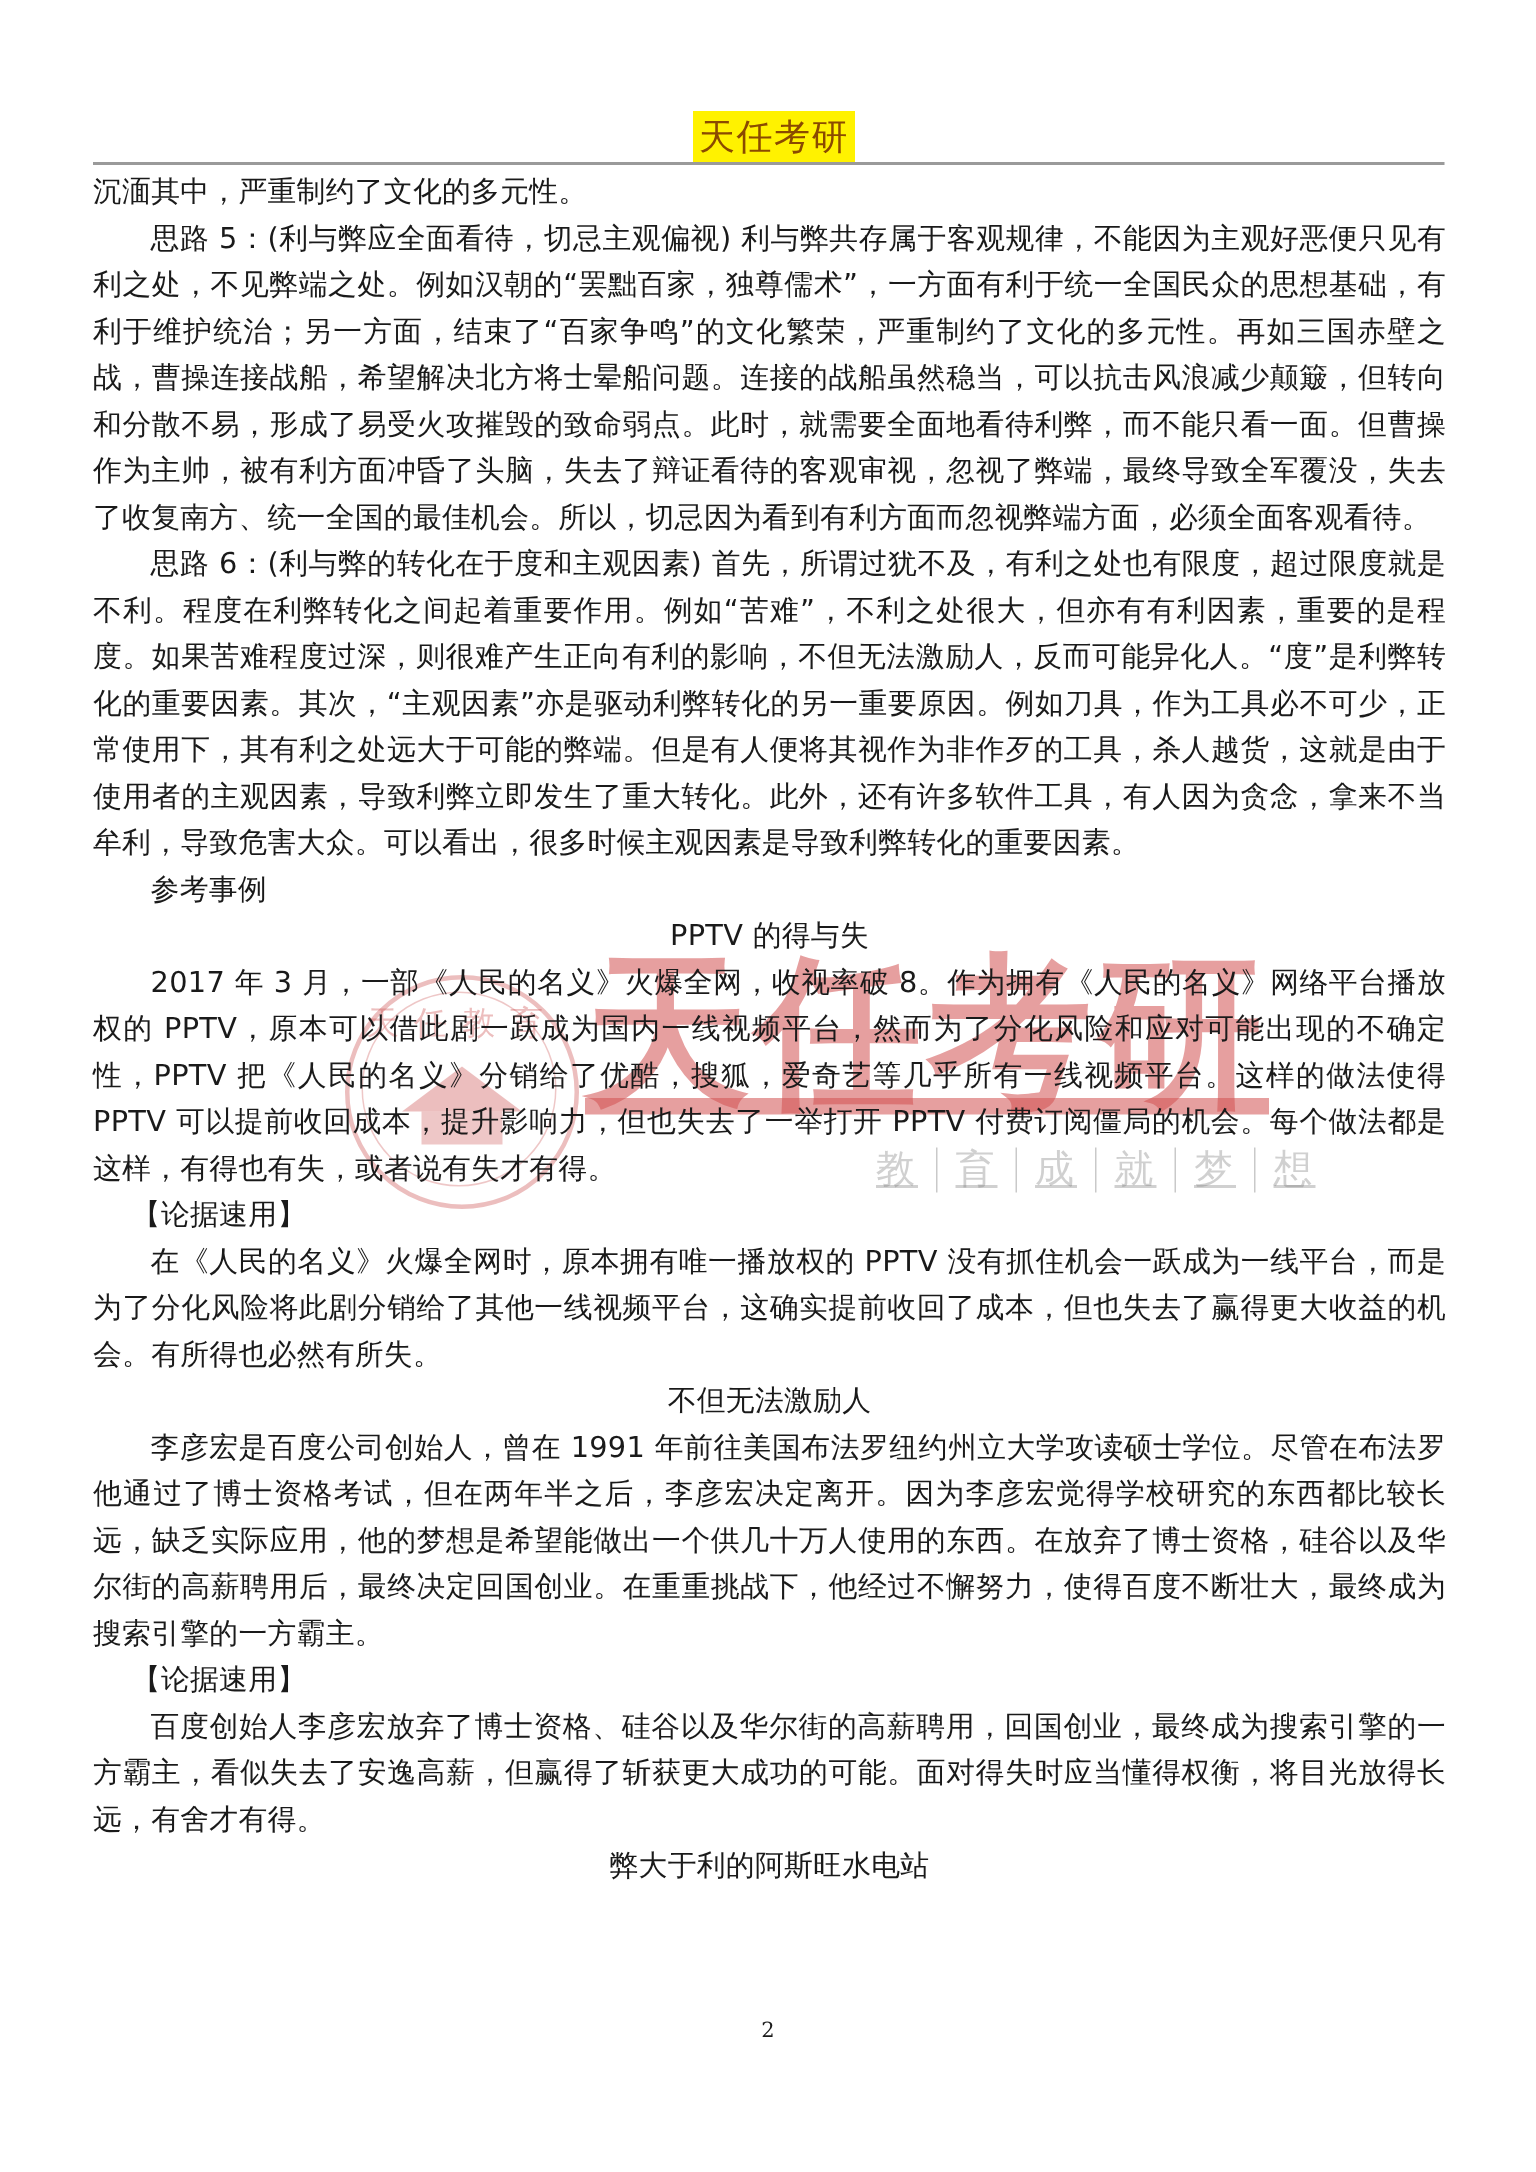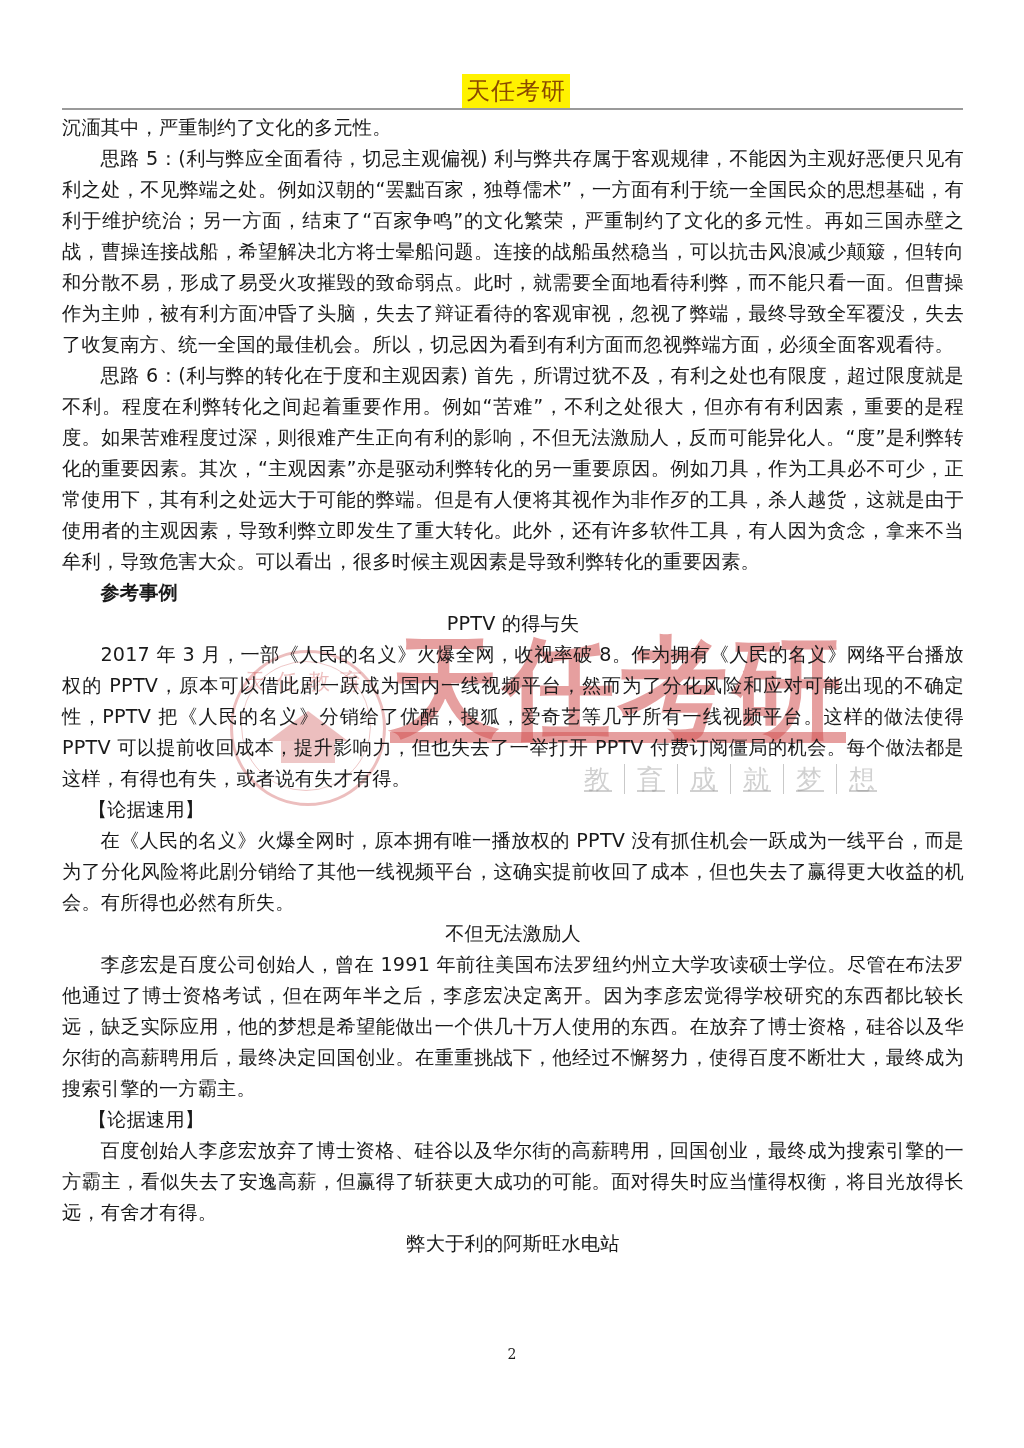--- a/index.html
+++ b/index.html
@@ -17,21 +17,21 @@
     background: #fff200; color: #8a4a00;
     font-family: "DejaVu Serif", "Liberation Serif", serif;
     font-size: 24px; line-height: 34px; padding: 0 4px; letter-spacing: 1px;
   }
   .content {
     position: absolute; left: 62px; top: 112px; width: 902px;
     font-size: 19.2px; line-height: 31px; letter-spacing: 0.2px;
   }
   .content p { margin: 0; text-align: justify; text-align-last: left; }
   .indent { text-indent: 2em; }
-  .bold { font-weight: bold; }
+  .bold { font-weight: normal; }
   .center { text-align: center; text-align-last: center !important; }
   .bracket { text-indent: 1.35em; }
   .page-number {
     position: absolute; left: 0; width: 1024px; top: 1346px; text-align: center;
     font-family: "DejaVu Serif", "Liberation Serif", serif; font-size: 14px;
   }
   
   .wm { position: absolute; pointer-events: none; text-decoration: underline; }
   .wm-seal {
     left: 230px; top: 650px; width: 150px; height: 150px; border-radius: 50%;

